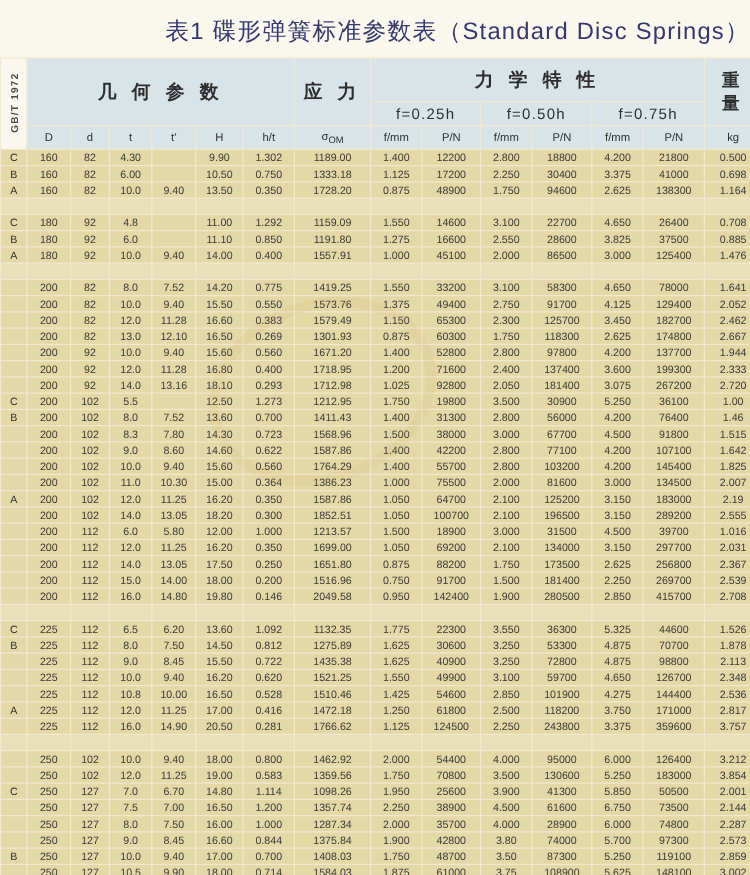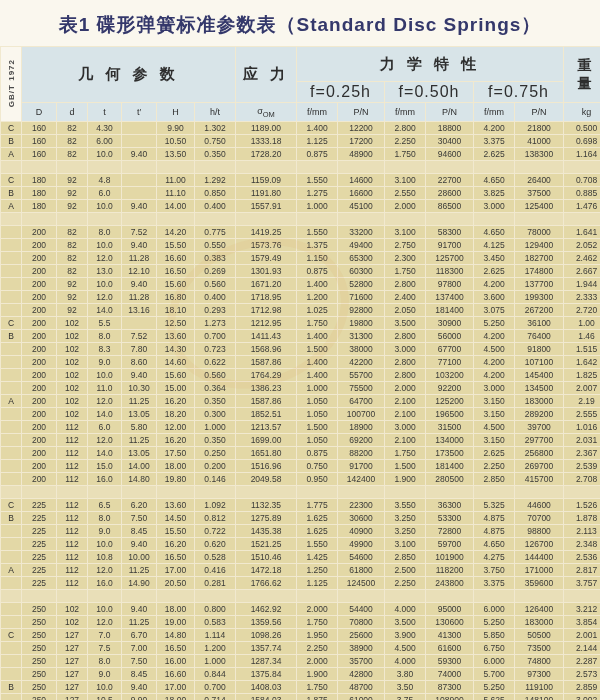--- a/index.html
+++ b/index.html
@@ -6,23 +6,23 @@
   body{
     width:600px;height:700px;
     background:#f5eedb;
     font-family:"Liberation Sans", sans-serif;
     color:#3a3a38;
     overflow:hidden;
     position:relative;
   }
   .page-top{background:#faf7ee;padding-top:8px;}
   .title{
-    text-align:center;
+    text-align:right;
     font-size:19px;
-    font-weight:bold;
+    font-weight:normal;
     color:#34386b;
     letter-spacing:1px;
     padding:4px 0 8px 0;
   }
   table{
     width:594px;
     margin:0 auto;
     table-layout:fixed;
     border-collapse:separate;
     border-spacing:1px;
@@ -36,21 +36,21 @@
   col.c-f3{width:40px;} col.c-p3{width:48px;}
   col.c-kg{width:45px;}
   thead td{
     background:#d8e4e8;
     text-align:center;
     vertical-align:middle;
     color:#2e2e2e;
   }
   .grp{font-size:15px;font-weight:bold;letter-spacing:4px;height:34px;}
   .wt{font-size:14px;font-weight:bold;line-height:1.25;}
-  .frow td{font-size:16px;height:16px;letter-spacing:1px;}
+  .frow td{font-size:12px;height:16px;letter-spacing:1px;}
   .crow td{font-size:9px;height:16px;}
   .gbt{
     background:#faf7ee;
     font-size:8px;
     color:#4a4a4a;
   }
   .gbt span{
     display:inline-block;
     writing-mode:vertical-rl;
     transform:rotate(180deg);
@@ -487,21 +487,21 @@
         <td>200</td>
         <td>102</td>
         <td>11.0</td>
         <td>10.30</td>
         <td>15.00</td>
         <td>0.364</td>
         <td>1386.23</td>
         <td>1.000</td>
         <td>75500</td>
         <td>2.000</td>
-        <td>92200</td>
+        <td>81600</td>
         <td>3.000</td>
         <td>134500</td>
         <td>2.007</td>
       </tr>
       <tr>
         <td class="cls">A</td>
         <td>200</td>
         <td>102</td>
         <td>12.0</td>
         <td>11.25</td>
@@ -844,21 +844,21 @@
         <td>250</td>
         <td>127</td>
         <td>8.0</td>
         <td>7.50</td>
         <td>16.00</td>
         <td>1.000</td>
         <td>1287.34</td>
         <td>2.000</td>
         <td>35700</td>
         <td>4.000</td>
-        <td>59300</td>
+        <td>28900</td>
         <td>6.000</td>
         <td>74800</td>
         <td>2.287</td>
       </tr>
       <tr>
         <td class="cls"></td>
         <td>250</td>
         <td>127</td>
         <td>9.0</td>
         <td>8.45</td>

